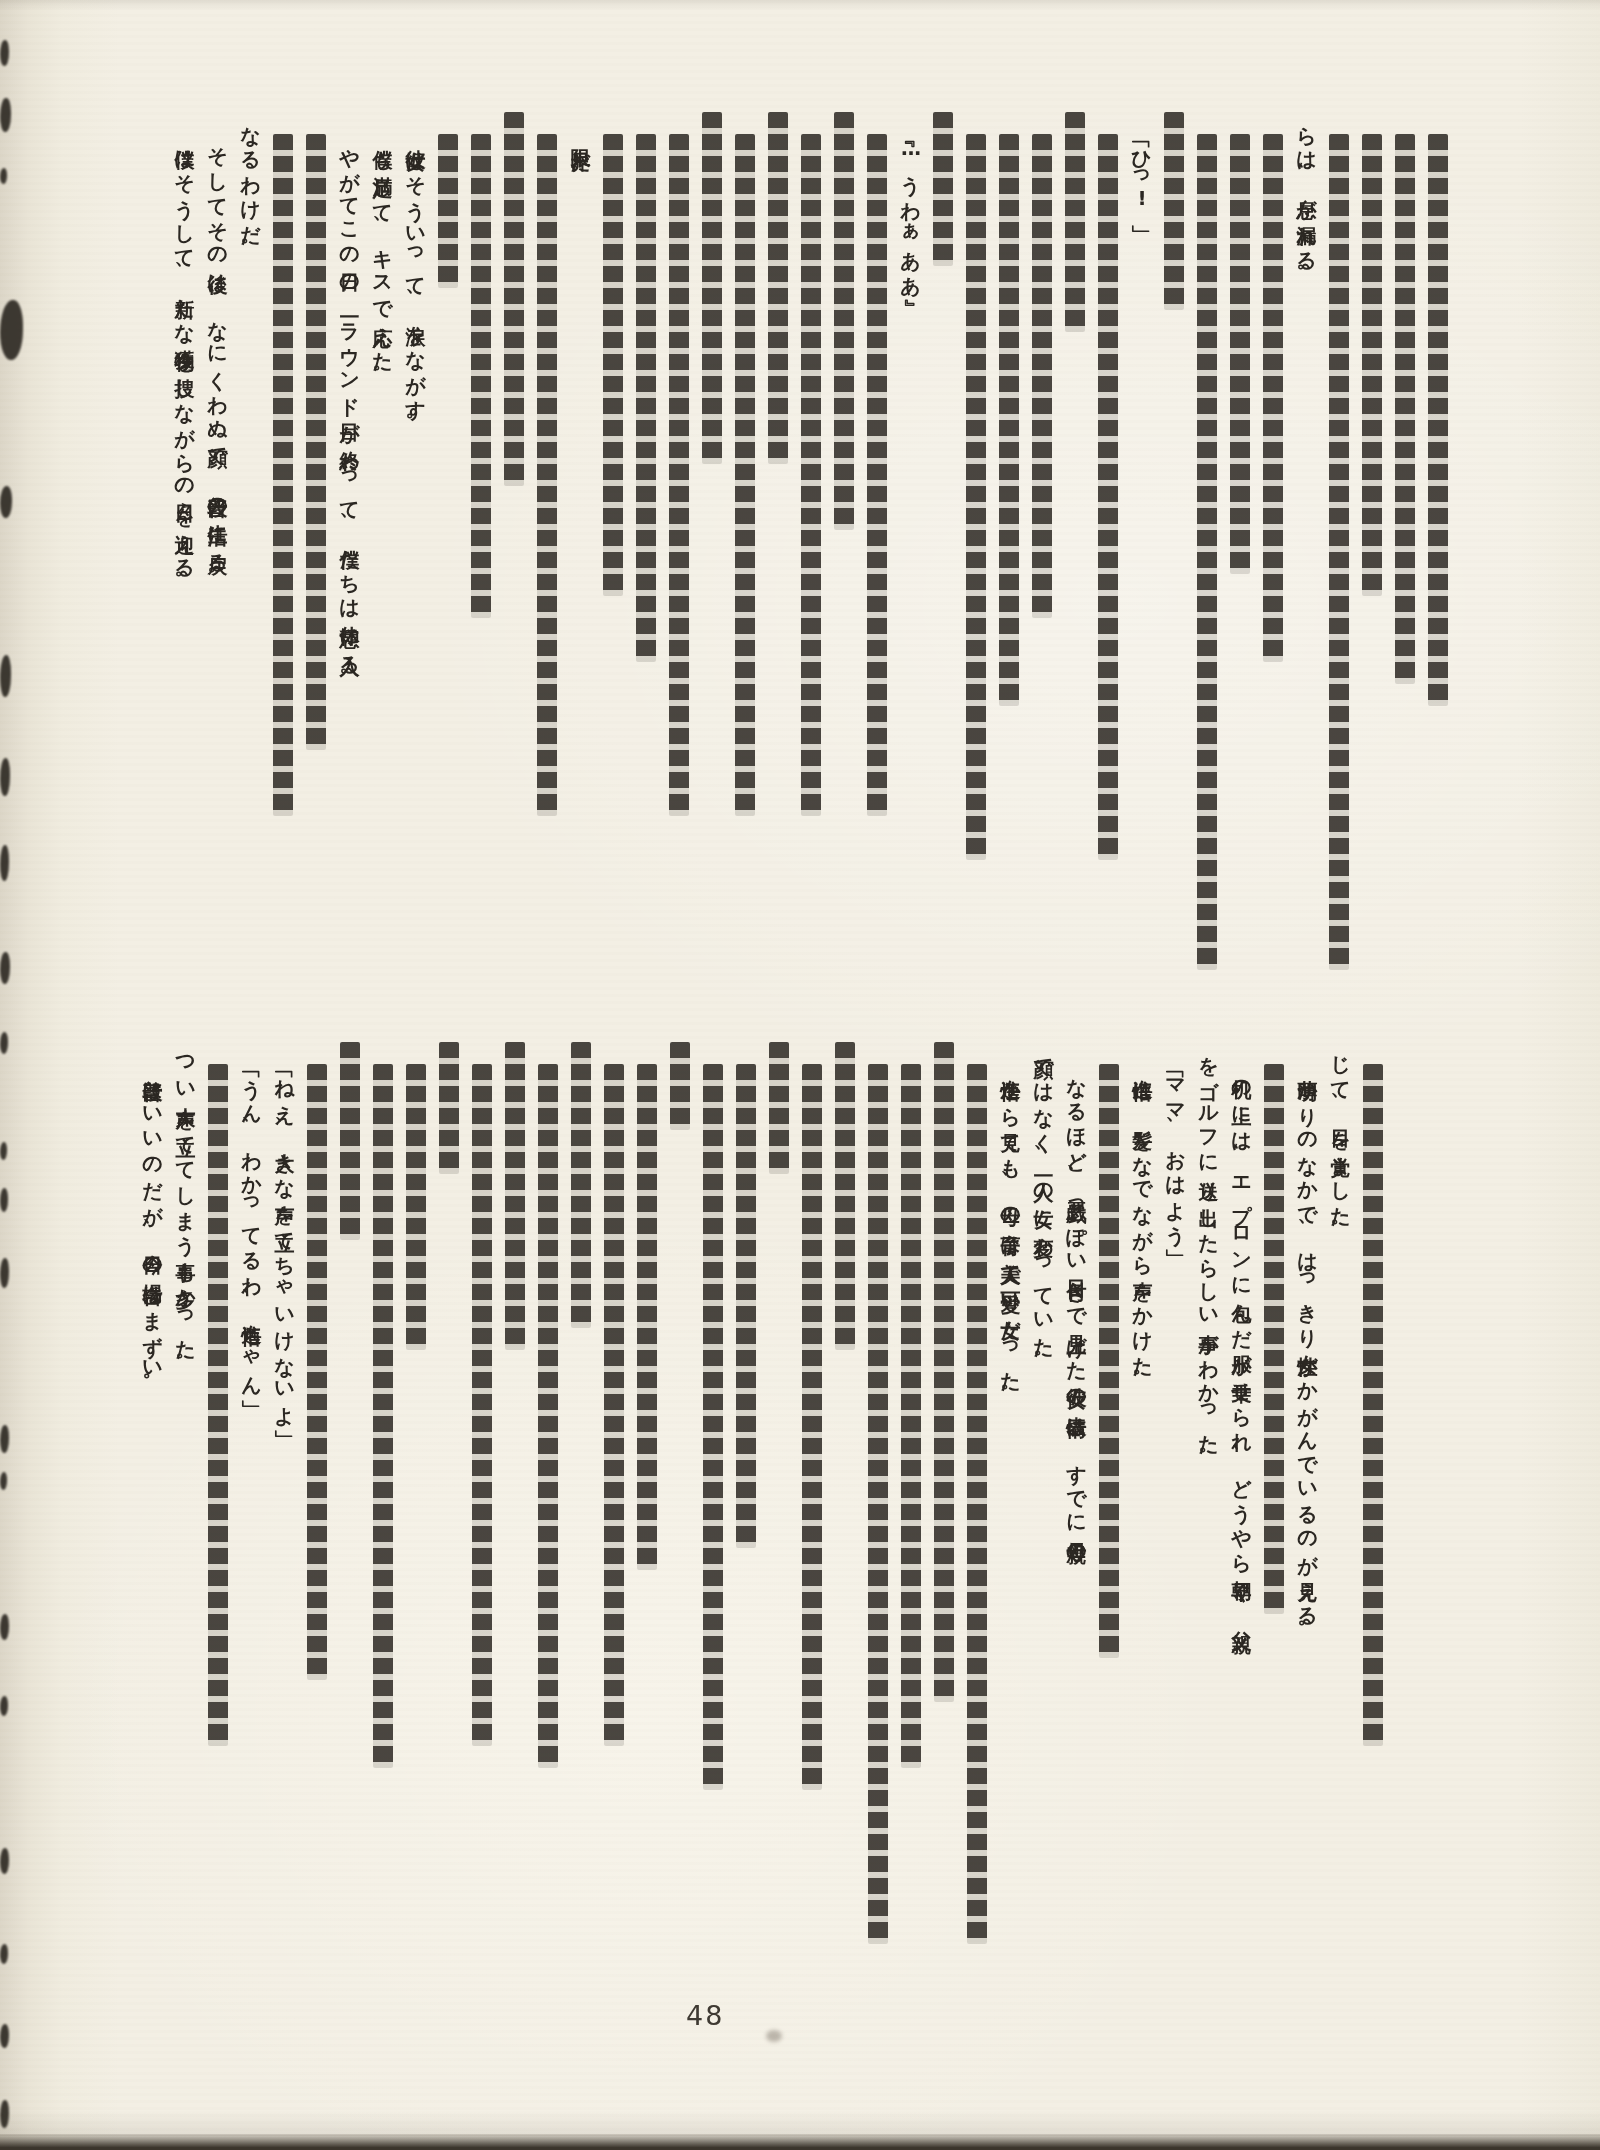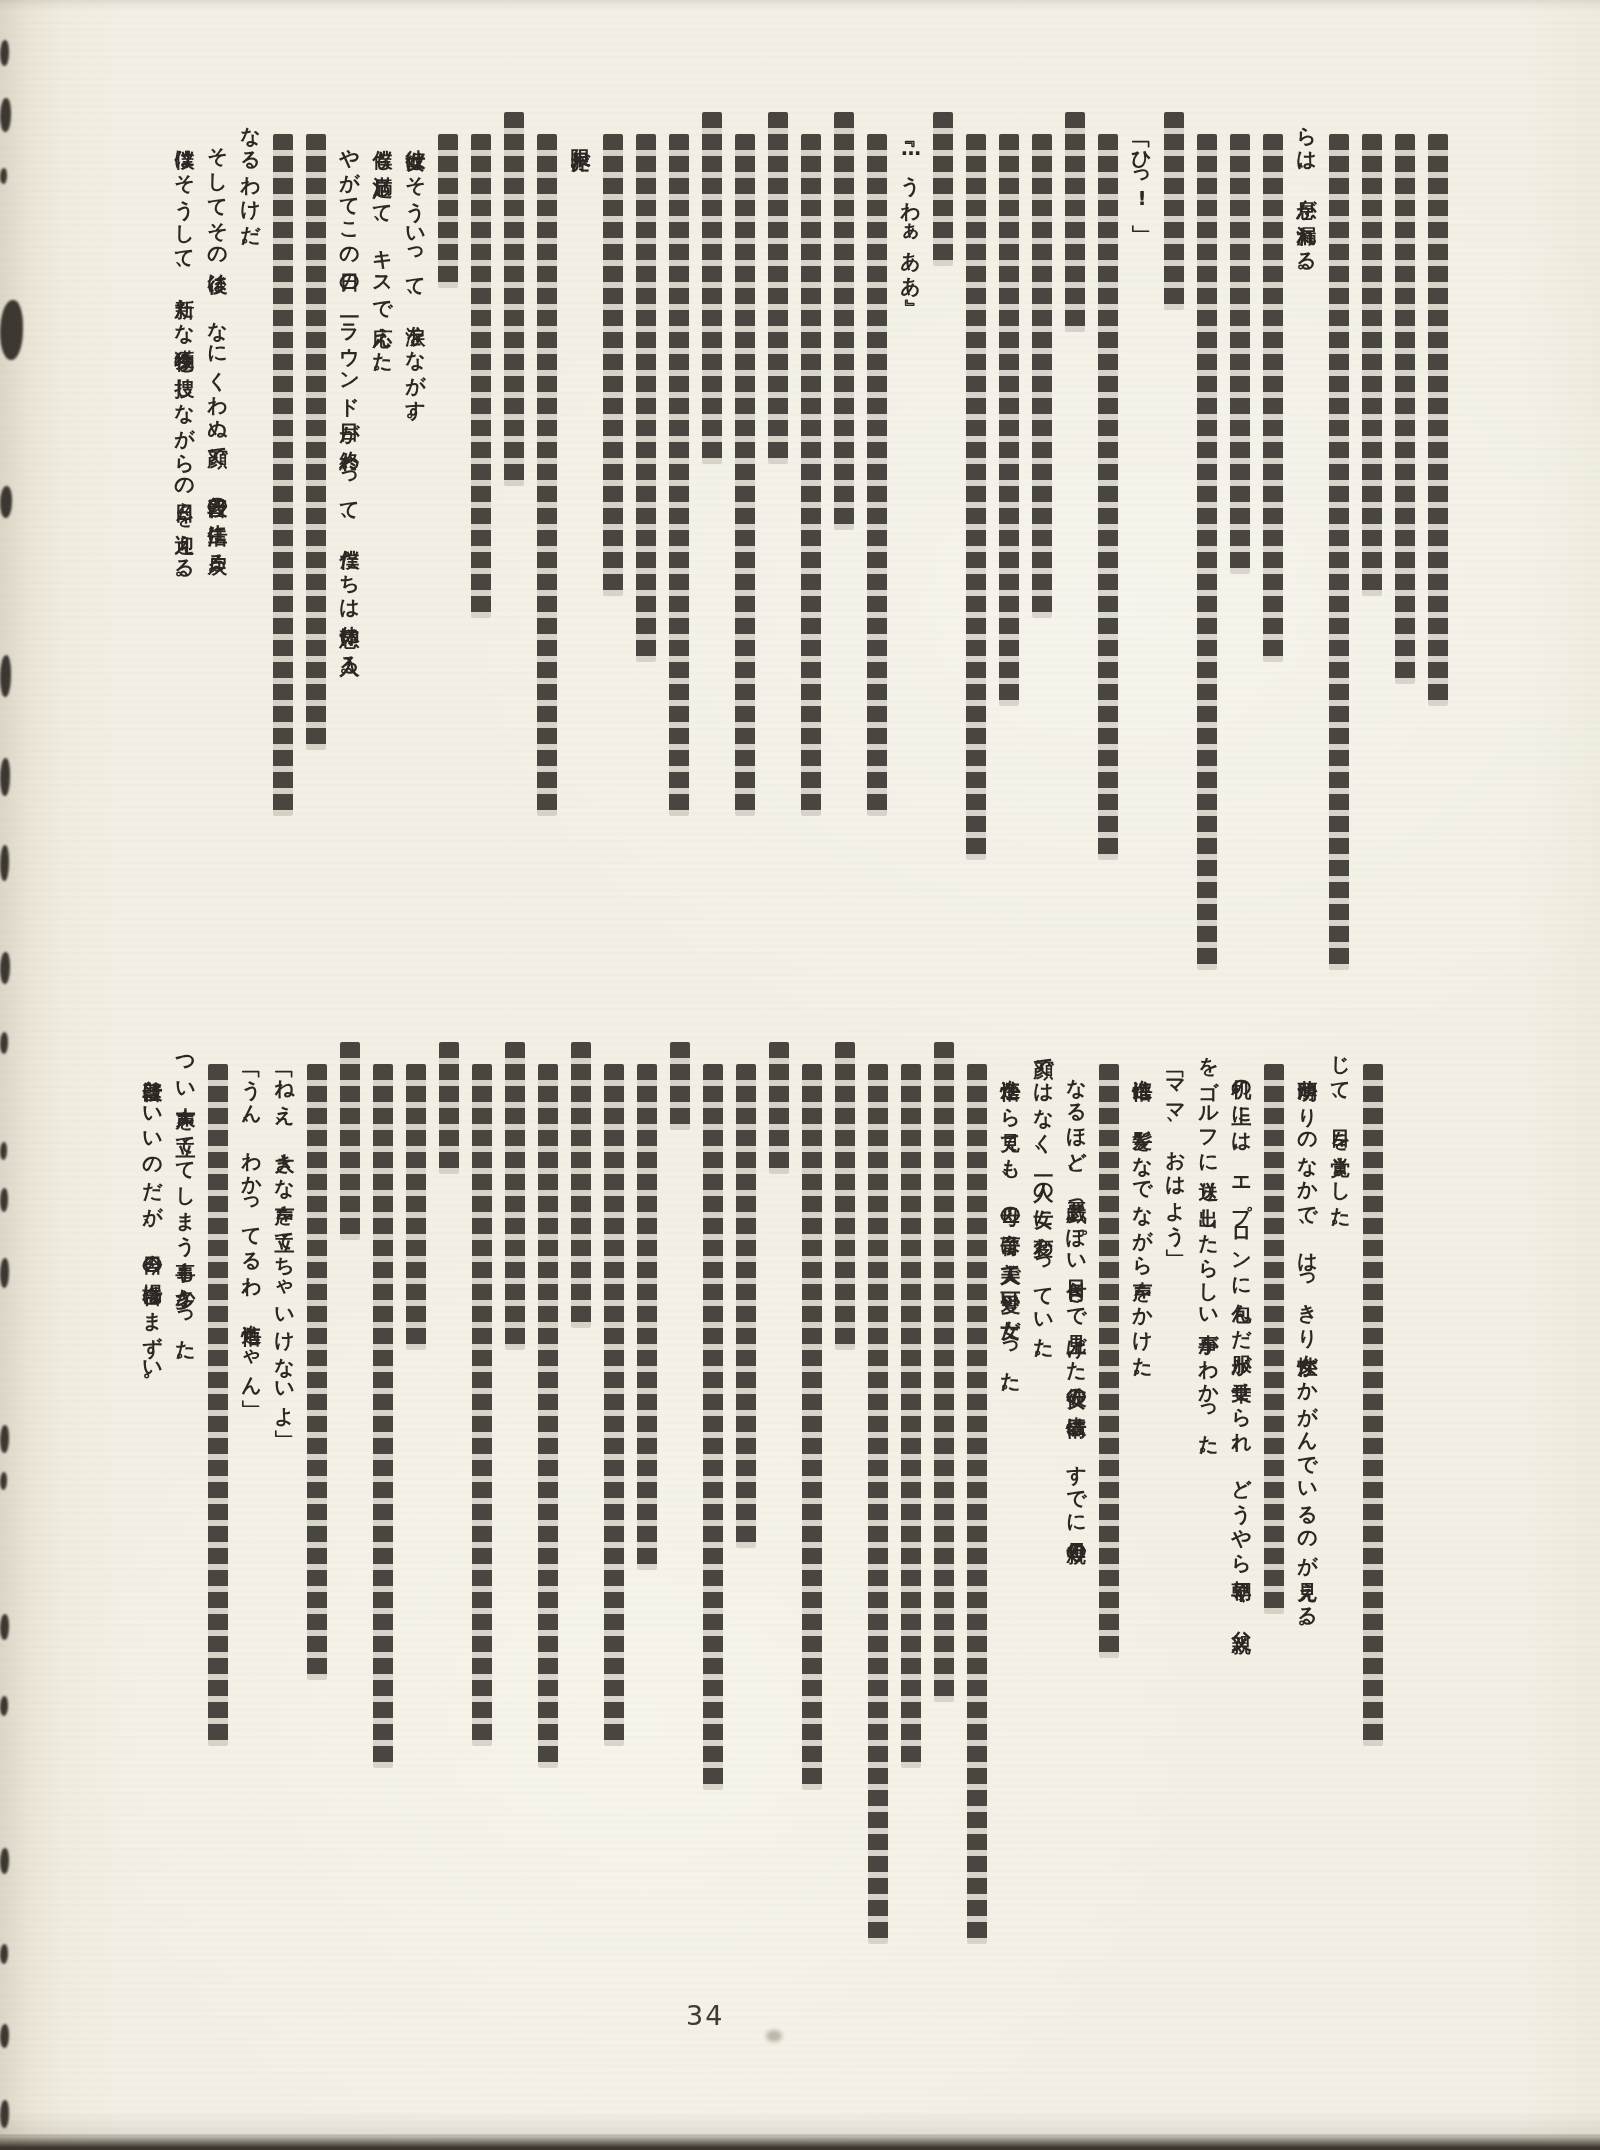--- a/index.html
+++ b/index.html
@@ -304,19 +304,19 @@
         <div class="rbar" style="height: 682px;"></div>
       </div>
       <div class="tcol" style="margin-top: 0px;">
         <span class="vtext">つい大声を立ててしまう事も多かった。</span>
       </div>
       <div class="tcol" style="margin-top: 22px;">
         <span class="vtext">普段はいいのだが、今日の場合はまずい。</span>
       </div>
     </section>
 
-  <div class="page-number">34</div>
+  <div class="page-number">48</div>
 
   <div class="smudge" style="left:766px;top:2030px;width:16px;height:12px;"></div>
 
   <div class="edge-bottom-soft"></div>
   <div class="edge-bottom"></div>
 </main>
 
 </body></html>

